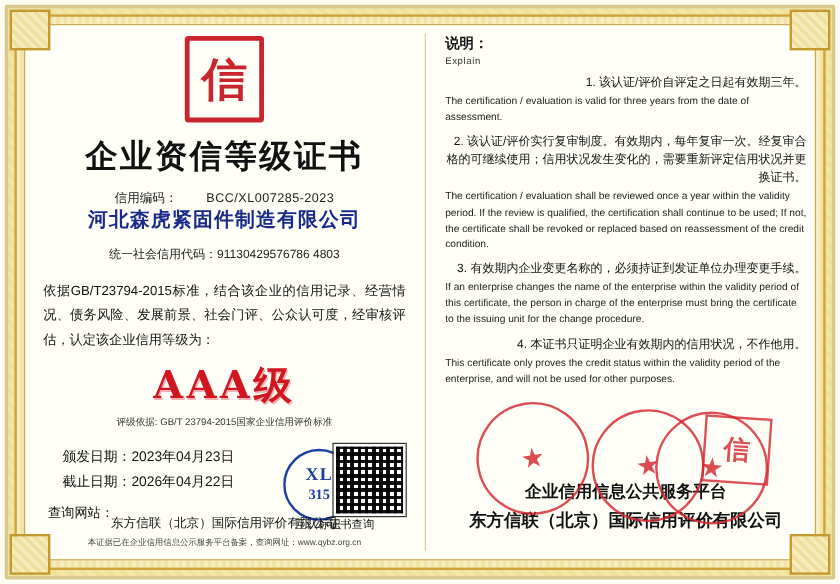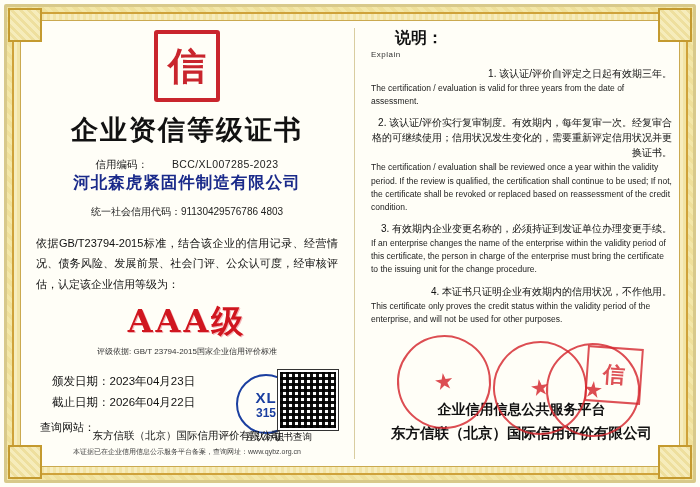--- a/index.html
+++ b/index.html
@@ -102,21 +102,21 @@
   .footnote{
     position:absolute;left:0;right:0;bottom:8px;font-size:7px;color:#444;
   }
 
   
   .xl-badge{
     position:absolute;left:214px;top:352px;width:56px;height:56px;
     border:2px solid #1b3fa0;border-radius:50%;
     color:#1b3fa0;display:flex;flex-direction:column;
     align-items:center;justify-content:center;
-    font-family:Liberation Sans, sans-serif;
+    font-family:Liberation Serif, serif;
   }
   .xl-badge .xl{font-size:15px;font-weight:bold;letter-spacing:1px;}
   .xl-badge .num{font-size:12px;font-weight:bold;}
   .badge-cap{
     position:absolute;left:204px;top:409px;width:78px;text-align:center;
     font-size:9.5px;color:#111;
   }
   
   .qr{
     position:absolute;right:14px;top:348px;width:56px;height:56px;
@@ -126,21 +126,21 @@
     background-blend-mode:multiply;
     border:2px solid #fff;
     outline:1px solid #333;
   }
   .qr-cap{
     position:absolute;right:24px;top:409px;width:70px;text-align:center;
     font-size:9.5px;color:#111;
   }
 
   
-  .explain-cn{font-size:16px;font-weight:bold;color:#111;margin-left:24px;}
+  .explain-cn{font-size:12px;font-weight:bold;color:#111;}
   .explain-en{font-size:8px;color:#333;margin-top:1px;letter-spacing:.5px;}
   .item{margin-top:7px;}
   .item .cn{font-size:10px;color:#111;line-height:1.5;text-align:right;}
   .item .en{font-size:8.5px;color:#222;line-height:1.55;margin-top:1px;}
   .platform{
     position:absolute;left:10px;right:6px;bottom:46px;text-align:center;
     font-size:14px;font-weight:bold;color:#111;font-family:Liberation Serif, serif;
   }
   .org{
     position:absolute;left:10px;right:6px;bottom:22px;text-align:center;

